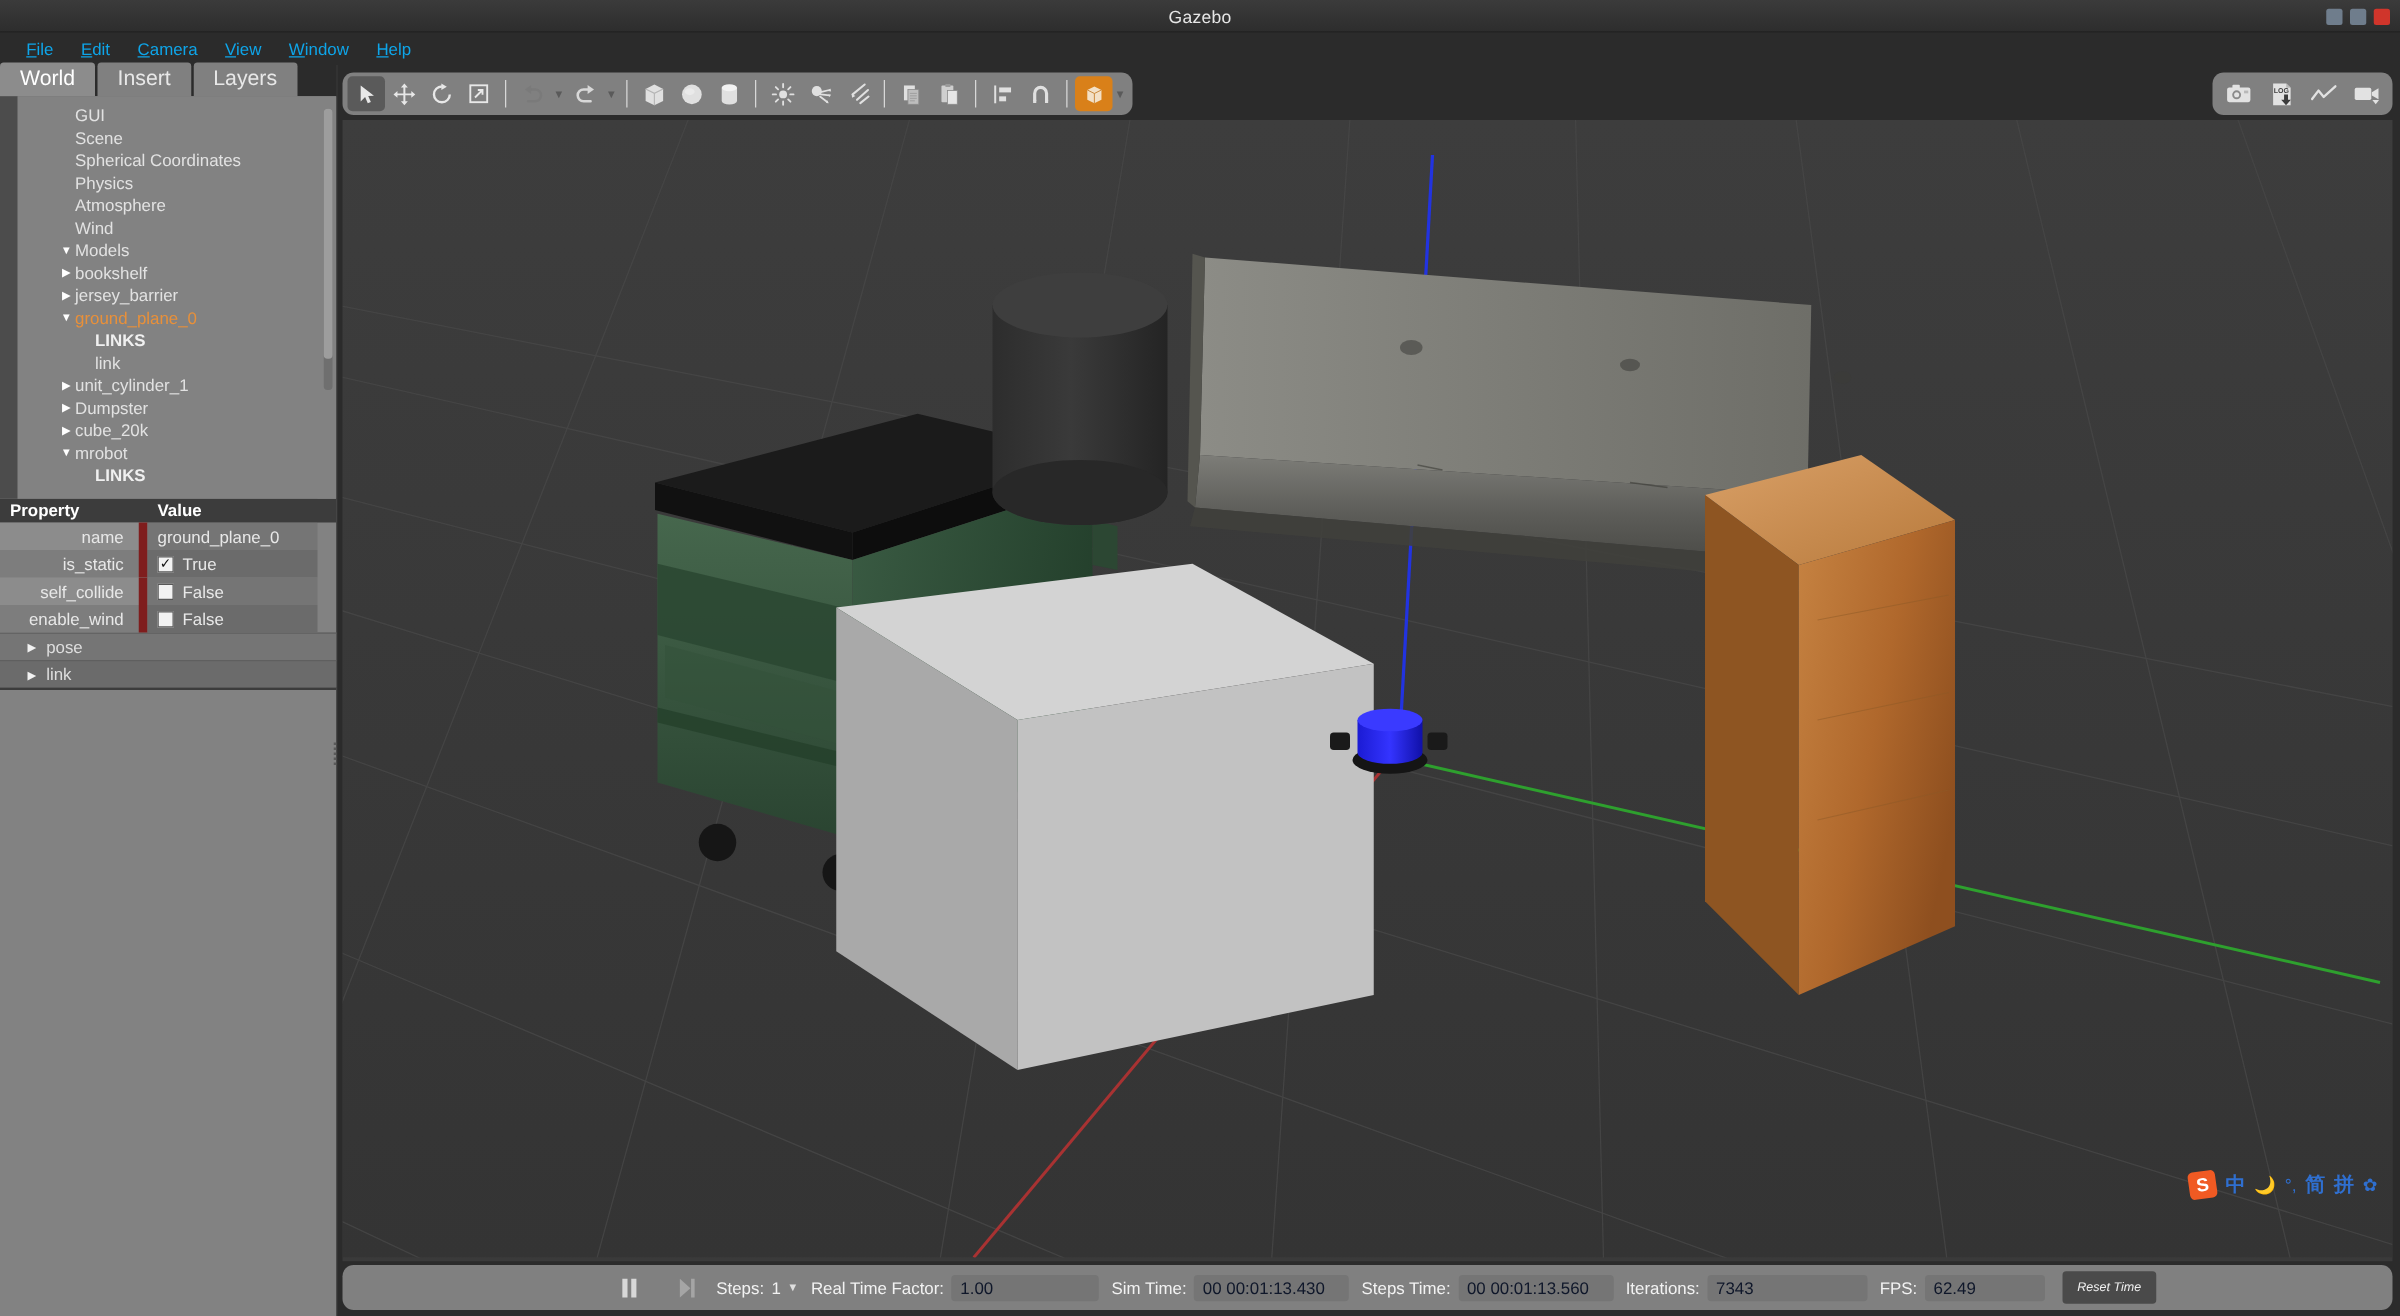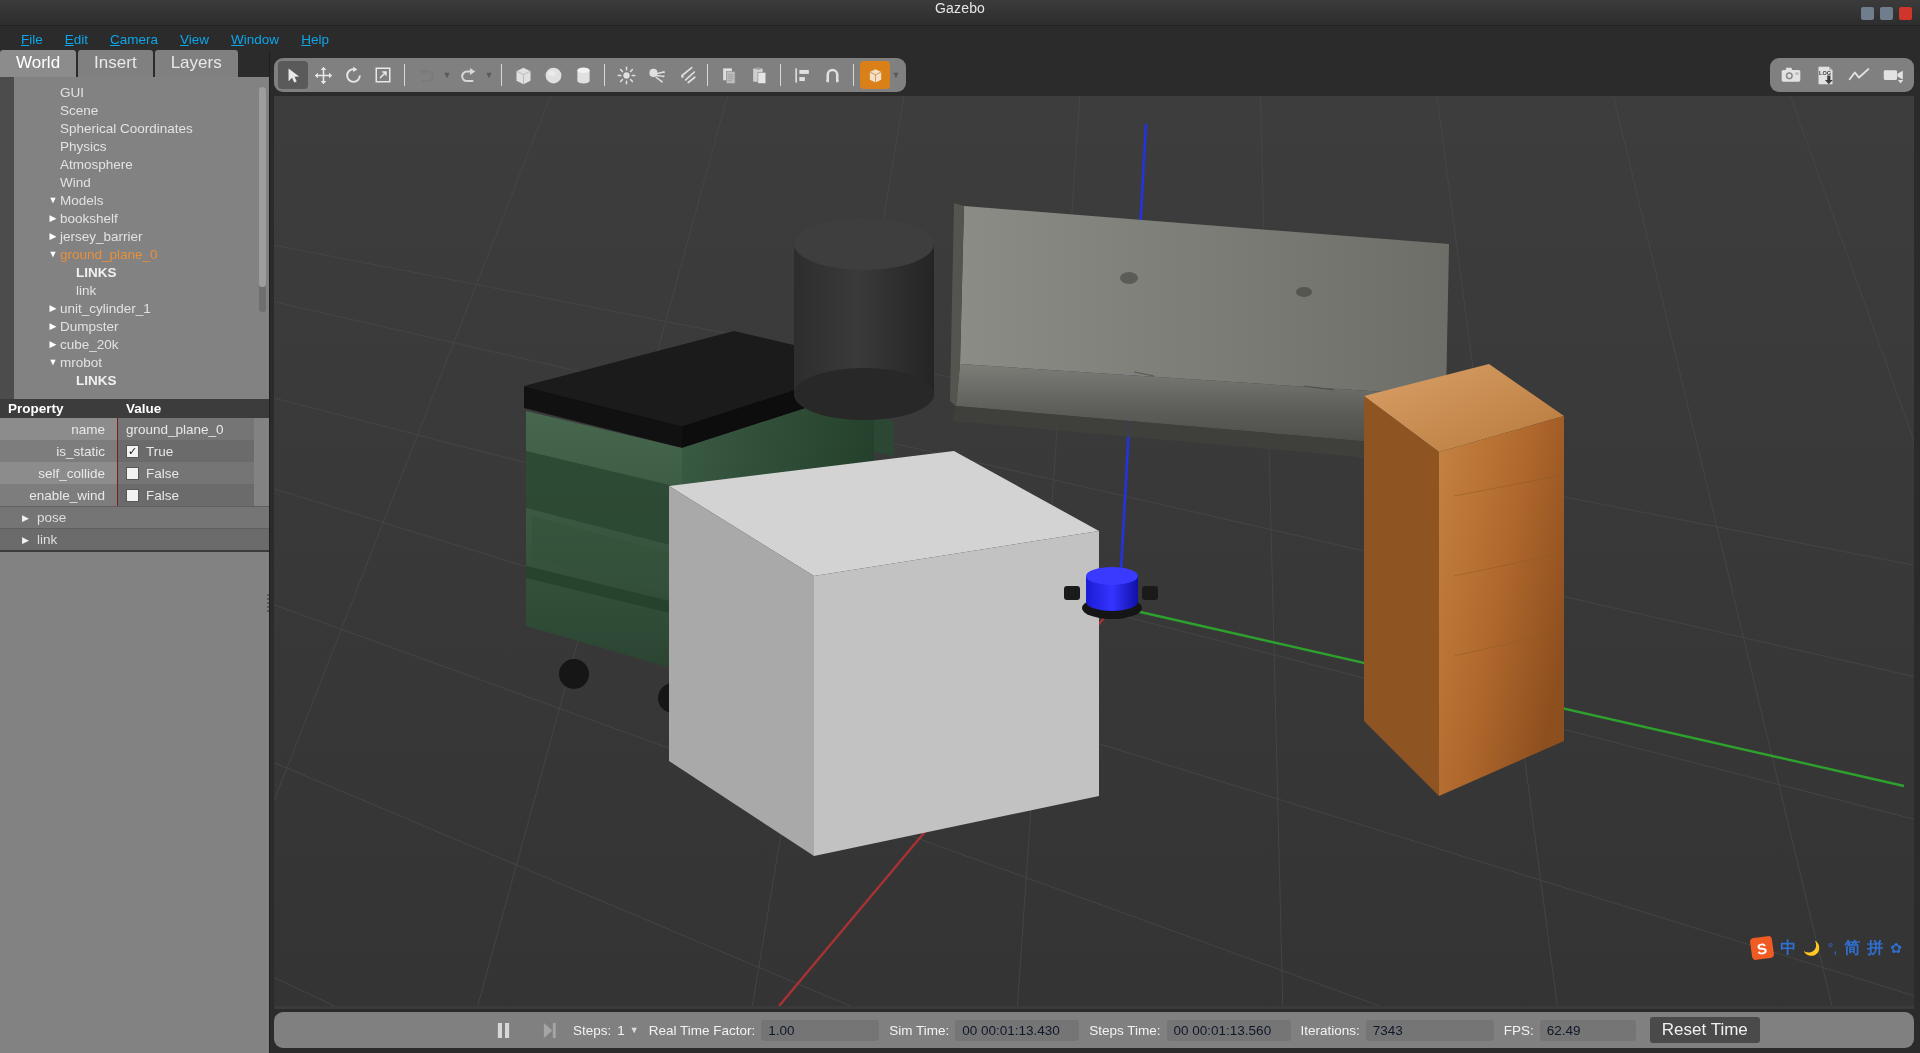--- a/index.html
+++ b/index.html
@@ -8,21 +8,21 @@
     width: 1920px; height: 1053px;
     overflow: hidden;
     background: #2b2b2b;
     font-family: "Liberation Sans", sans-serif;
     -webkit-font-smoothing: antialiased;
   }
   
   #titlebar {
     height: 26px; width: 100%;
     background: linear-gradient(#3b3b3b, #2d2d2d);
-    display: flex; justify-content: center;
+    display: flex; align-items: center; justify-content: center;
     position: relative;
     border-bottom: 1px solid #222;
   }
   #titlebar .title {
     color: #e6e6e6; font-size: 14px; letter-spacing: .2px;
   }
   #winbtns { position: absolute; right: 8px; top: 0; height: 26px; display: flex; align-items: center; gap: 6px; }
   .wbtn { width: 13px; height: 13px; border-radius: 2px; display:inline-block; }
   .wbtn.min { background: #6f7d8c; }
   .wbtn.max { background: #6f7d8c; }
@@ -81,21 +81,21 @@
 
   
   #proptable { background: #828282; }
   .prow { display: flex; height: 22px; align-items: stretch; font-size: 13.5px; }
   .pcell {
     display: flex; align-items: center; padding-left: 8px; color: #e8e8e8;
     overflow: hidden; white-space: nowrap;
   }
   .phead { background: #3c3c3c; color: #ffffff; font-weight: bold; height: 19px; }
   .phead .pcell { color: #ffffff; }
-  .pname { width: 118px; background: #8c8c8c; border-right: 1px solid #7f1d1d; justify-content: flex-end; padding-right: 12px; }
+  .pname { width: 118px; background: #8c8c8c; border-right: 7px solid #7f1d1d; justify-content: flex-end; padding-right: 12px; }
   .pval  { width: 136px; background: #757575; }
   .prow.alt .pname { background: #7d7d7d; }
   .prow.alt .pval { background: #6b6b6b; }
   .phead .pname { background: #3c3c3c; border-right: none; justify-content: flex-start; padding-left: 8px; }
   .phead .pval  { background: #3c3c3c; }
   .cbox {
     width: 13px; height: 13px; background: #f2f2f2; border: 1px solid #585858;
     margin-right: 7px; display: inline-flex; align-items: center; justify-content: center;
     font-size: 11px; color: #111; line-height: 1;
   }
@@ -157,21 +157,21 @@
   .sbtn { width: 28px; height: 26px; display: flex; align-items: center; justify-content: center; cursor: default; }
   .slabel { margin: 0 6px 0 10px; color: #f2f2f2; white-space: nowrap; }
   .sfield {
     background: #757575; border-radius: 3px; height: 21px;
     display: flex; align-items: center; padding: 0 7px; color: #0f172a;
     white-space: nowrap;
   }
   .sbutton {
     background: #4a4a4a; color: #f0f0f0; border-radius: 3px;
     height: 26px; display: flex; align-items: center; padding: 0 12px; margin-left: 14px;
-    font-size: 17px; cursor: default;
+    font-size: 10px; cursor: default; font-style: italic;
   }
   .stepsval { display:flex; align-items:center; gap:5px; color:#f2f2f2; }
   .dncaret { font-size: 9px; color: #dedede; }
 
   
   #imetray {
     position: absolute; right: 8px; bottom: 48px;
     display: flex; align-items: center; gap: 7px;
     background: rgba(30,30,30,.0); padding: 2px 4px;
     font-size: 15px; color: #2f6fd0; z-index: 30;

